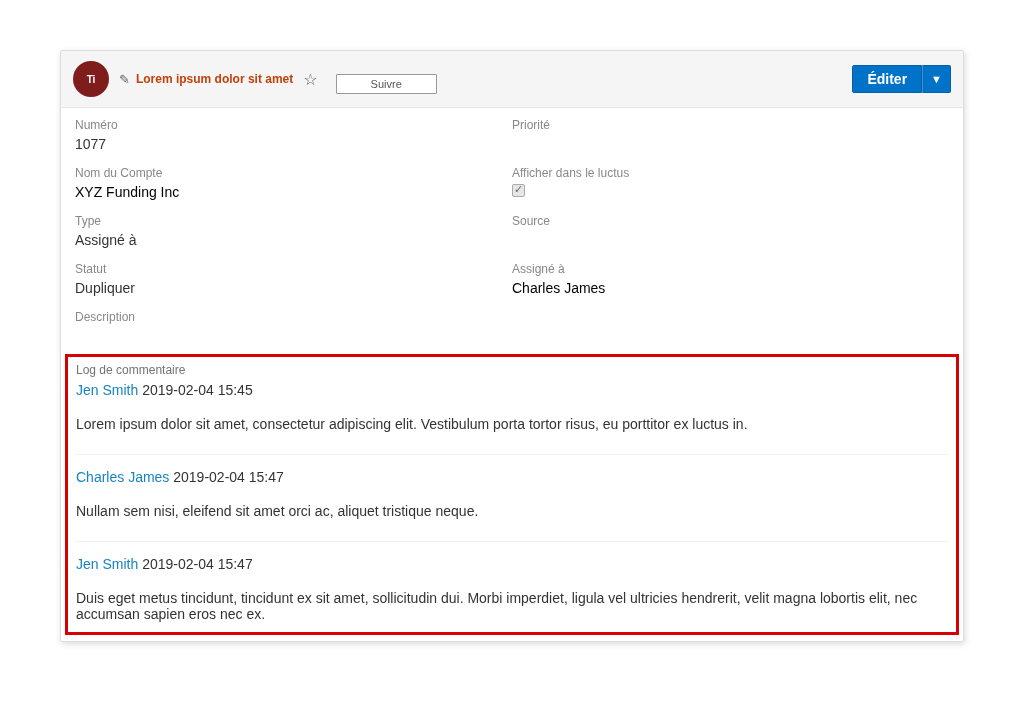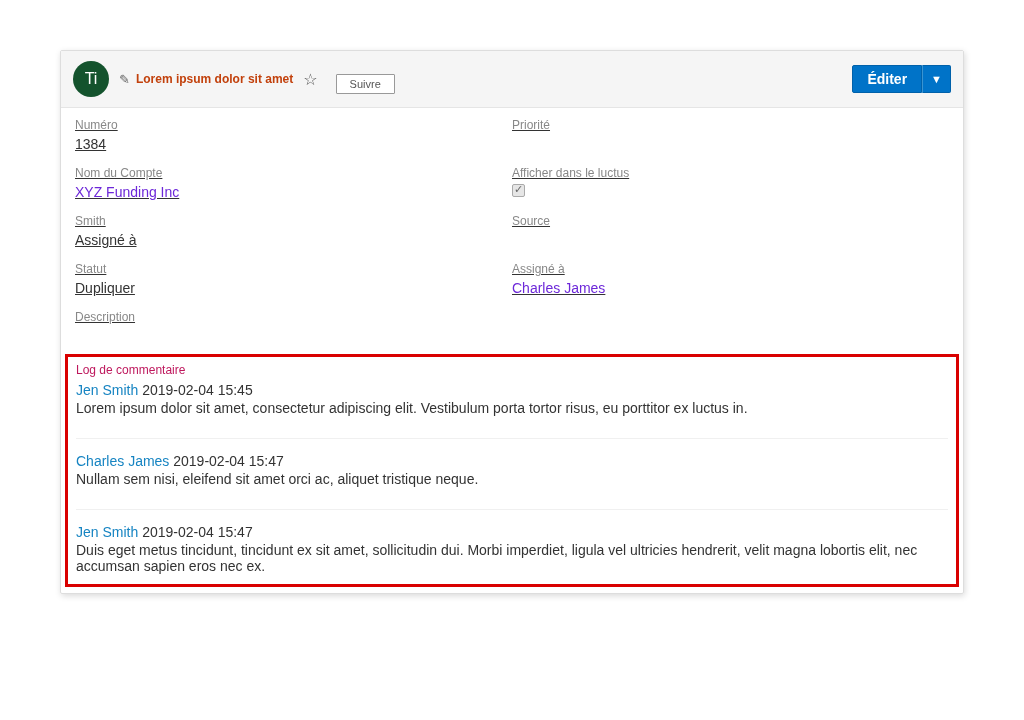--- a/index.html
+++ b/index.html
@@ -20,36 +20,36 @@
   .header {
     display: flex;
     align-items: center;
     padding: 10px 12px;
     background: #f5f5f5;
     border-bottom: 1px solid #e5e5e5;
   }
   .avatar {
     width: 36px; height: 36px;
     border-radius: 50%;
-    background: #14532d;
+    background: #7f1d1d;
     color: #fff;
     display: flex; align-items: center; justify-content: center;
-    font-size: 16px; font-weight: 400;
+    font-size: 10px; font-weight: 700;
     margin-right: 10px;
   }
   .pencil { color: #666; margin-right: 6px; font-size: 13px; cursor: pointer; }
   .title { font-size: 12px; font-weight: 600; color: #c2410c; }
   .star { margin-left: 10px; color: #555; font-size: 16px; cursor: pointer; }
   .follow-btn {
     margin-left: 18px;
     border: 1px solid #999;
     background: #fff;
     color: #555;
     font-size: 11px;
-    padding: 3px 13px;
+    padding: 3px 34px;
     cursor: pointer;
     border-radius: 1px;
     margin-top: 9px;
   }
   .spacer { flex: 1; }
   .edit-group { display: flex; }
   .edit-btn {
     background: #0073c8;
     color: #fff;
     border: 1px solid #0061aa;
@@ -65,50 +65,50 @@
     border: 1px solid #0061aa;
     border-left: 1px solid #3a94d1;
     padding: 5px 8px;
     font-size: 11px;
     border-radius: 0 2px 2px 0;
     cursor: pointer;
     display: flex; align-items: center;
   }
   .body { padding: 10px 14px 8px 14px; }
   .row { display: flex; margin-bottom: 14px; }
-  .col { flex: 1; min-width: 0; text-decoration: underline; }
+  .col { flex: 1; min-width: 0; }
   .lab { font-size: 12px; color: #888; margin-bottom: 4px; }
   .val { font-size: 14px; color: #333; }
-  .link { color: #6d28d9; cursor: pointer; }
+  .link { color: #000000; cursor: pointer; }
   .chk {
     width: 13px; height: 13px;
     display: inline-block;
     border: 1px solid #aaa;
     background: #e6e6e6;
     position: relative;
     border-radius: 2px;
   }
   .chk::after {
     content: "✓";
     position: absolute;
     top: -2px; left: 1px;
     font-size: 11px;
     color: #666;
   }
   .comment-box {
     margin: 4px 4px 6px 4px;
     border: 3px solid #d90000;
     padding: 6px 8px 10px 8px;
   }
-  .comment-title { font-size: 12px; color: #be185d; margin-bottom: 3px; }
+  .comment-title { font-size: 12px; color: #737373; margin-bottom: 3px; }
   .comment { padding: 2px 0 22px 0; border-bottom: 1px solid #f0f0f0; margin-bottom: 12px; }
   .comment:last-child { border-bottom: none; margin-bottom: 0; padding-bottom: 0; }
   .comment .author { color: #1684c2; cursor: pointer; }
   .comment .ts { color: #333; }
-  .comment .txt { color: #333; margin-top: 2px; }
+  .comment .txt { color: #333; margin-top: 18px; }
 </style>
 </head>
 <body>
 
 <div class="card">
   <div class="header">
     <div class="avatar">Ti</div>
     <span class="pencil">✎</span>
     <span class="title">Lorem ipsum dolor sit amet</span>
     <span class="star">☆</span>
@@ -119,42 +119,42 @@
       <button class="edit-caret">
           <span>▼</span>
         </button>
     </div>
   </div>
 
   <div class="body">
     <div class="row">
       <div class="col">
         <div class="lab">Numéro</div>
-        <div class="val">1384</div>
+        <div class="val">1077</div>
       </div>
       <div class="col">
         <div class="lab">Priorité</div>
         <div class="val"></div>
       </div>
     </div>
 
     <div class="row">
       <div class="col">
         <div class="lab">Nom du Compte</div>
         <div class="val link">XYZ Funding Inc</div>
       </div>
       <div class="col">
         <div class="lab">Afficher dans le luctus</div>
         <div class="val"><span class="chk"></span></div>
       </div>
     </div>
 
     <div class="row">
       <div class="col">
-        <div class="lab">Smith</div>
+        <div class="lab">Type</div>
         <div class="val">Assigné à</div>
       </div>
       <div class="col">
         <div class="lab">Source</div>
         <div class="val"></div>
       </div>
     </div>
 
     <div class="row">
       <div class="col">

